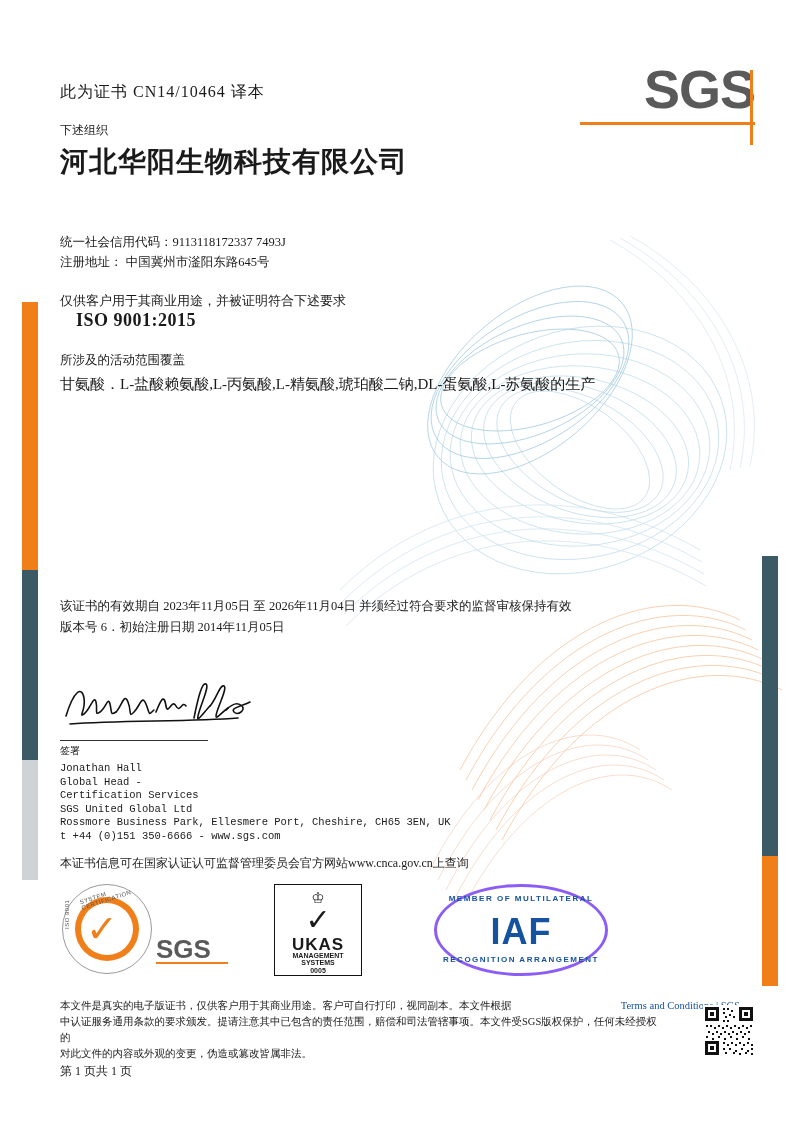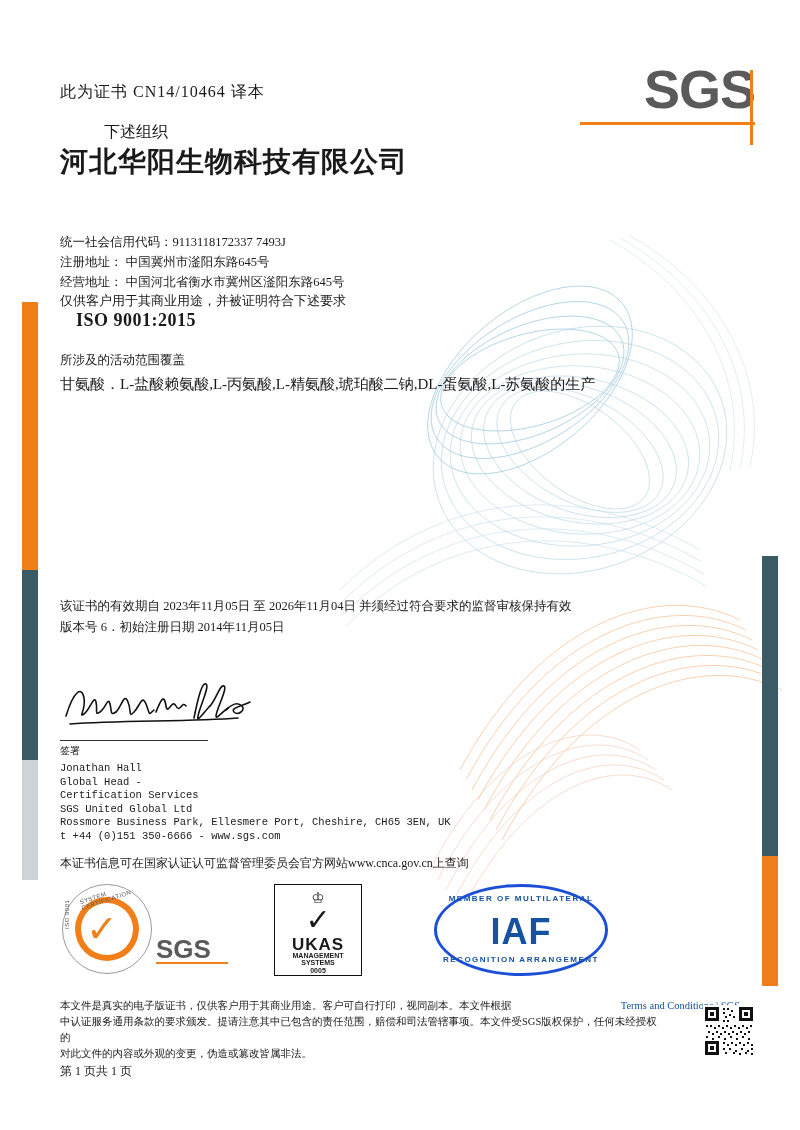--- a/index.html
+++ b/index.html
@@ -96,22 +96,21 @@
     position: absolute;
     top: 82px;
     left: 0;
     font-size: 16px;
     letter-spacing: 1px;
   }
   .line-org {
     position: absolute;
     top: 122px;
     left: 0;
-    font-size: 16px;
-    margin-left: 44px;
+    font-size: 12px;
   }
   .company {
     position: absolute;
     top: 143px;
     left: 0;
     font-size: 28px;
     font-weight: bold;
     letter-spacing: 1px;
   }
 
@@ -271,21 +270,21 @@
   .m-ukas .u1 { top: 50px; font-size: 17px; letter-spacing: 1px; }
   .m-ukas .u2 { top: 67px; font-size: 7px; }
   .m-ukas .u3 { top: 74px; font-size: 7px; }
   .m-ukas .u4 { top: 82px; font-size: 7px; }
 
   
   .m-iaf { left: 374px; width: 170px; height: 88px; }
   .iaf-ell {
     position: absolute; left: 0; top: 0;
     width: 168px; height: 86px; border-radius: 50%;
-    background: #ffffff; border: 3px solid #1d4ed8;
+    background: #ffffff; border: 3px solid #8b5cf6;
   }
   .iaf-ell .iaf-word {
     position: absolute; left: 0; top: 24px; width: 100%;
     text-align: center;
     font-family: "Liberation Sans", sans-serif;
     font-weight: bold; font-size: 36px; color: #1552a0;
     letter-spacing: 1px;
   }
   .iaf-arc {
     position: absolute; left: 0; width: 100%; text-align: center;
@@ -403,21 +402,20 @@
 
   <div class="content">
 
     <div class="line-trans">此为证书 CN14/10464 译本</div>
     <div class="line-org">下述组织</div>
     <div class="company">河北华阳生物科技有限公司</div>
 
     <div class="block-addr">
       <div>统一社会信用代码：9113118172337 7493J</div>
       <div>注册地址：  中国冀州市滏阳东路645号</div>
-      <div>经营地址：  中国河北省衡水市冀州区滏阳东路645号</div>
     </div>
 
     <div class="std-line">仅供客户用于其商业用途，并被证明符合下述要求</div>
     <div class="std-name">ISO 9001:2015</div>
 
     <div class="scope-label">所涉及的活动范围覆盖</div>
     <div class="scope-text">甘氨酸．L-盐酸赖氨酸,L-丙氨酸,L-精氨酸,琥珀酸二钠,DL-蛋氨酸,L-苏氨酸的生产</div>
 
     <div class="validity">
       <div>该证书的有效期自  2023年11月05日  至  2026年11月04日  并须经过符合要求的监督审核保持有效</div>

